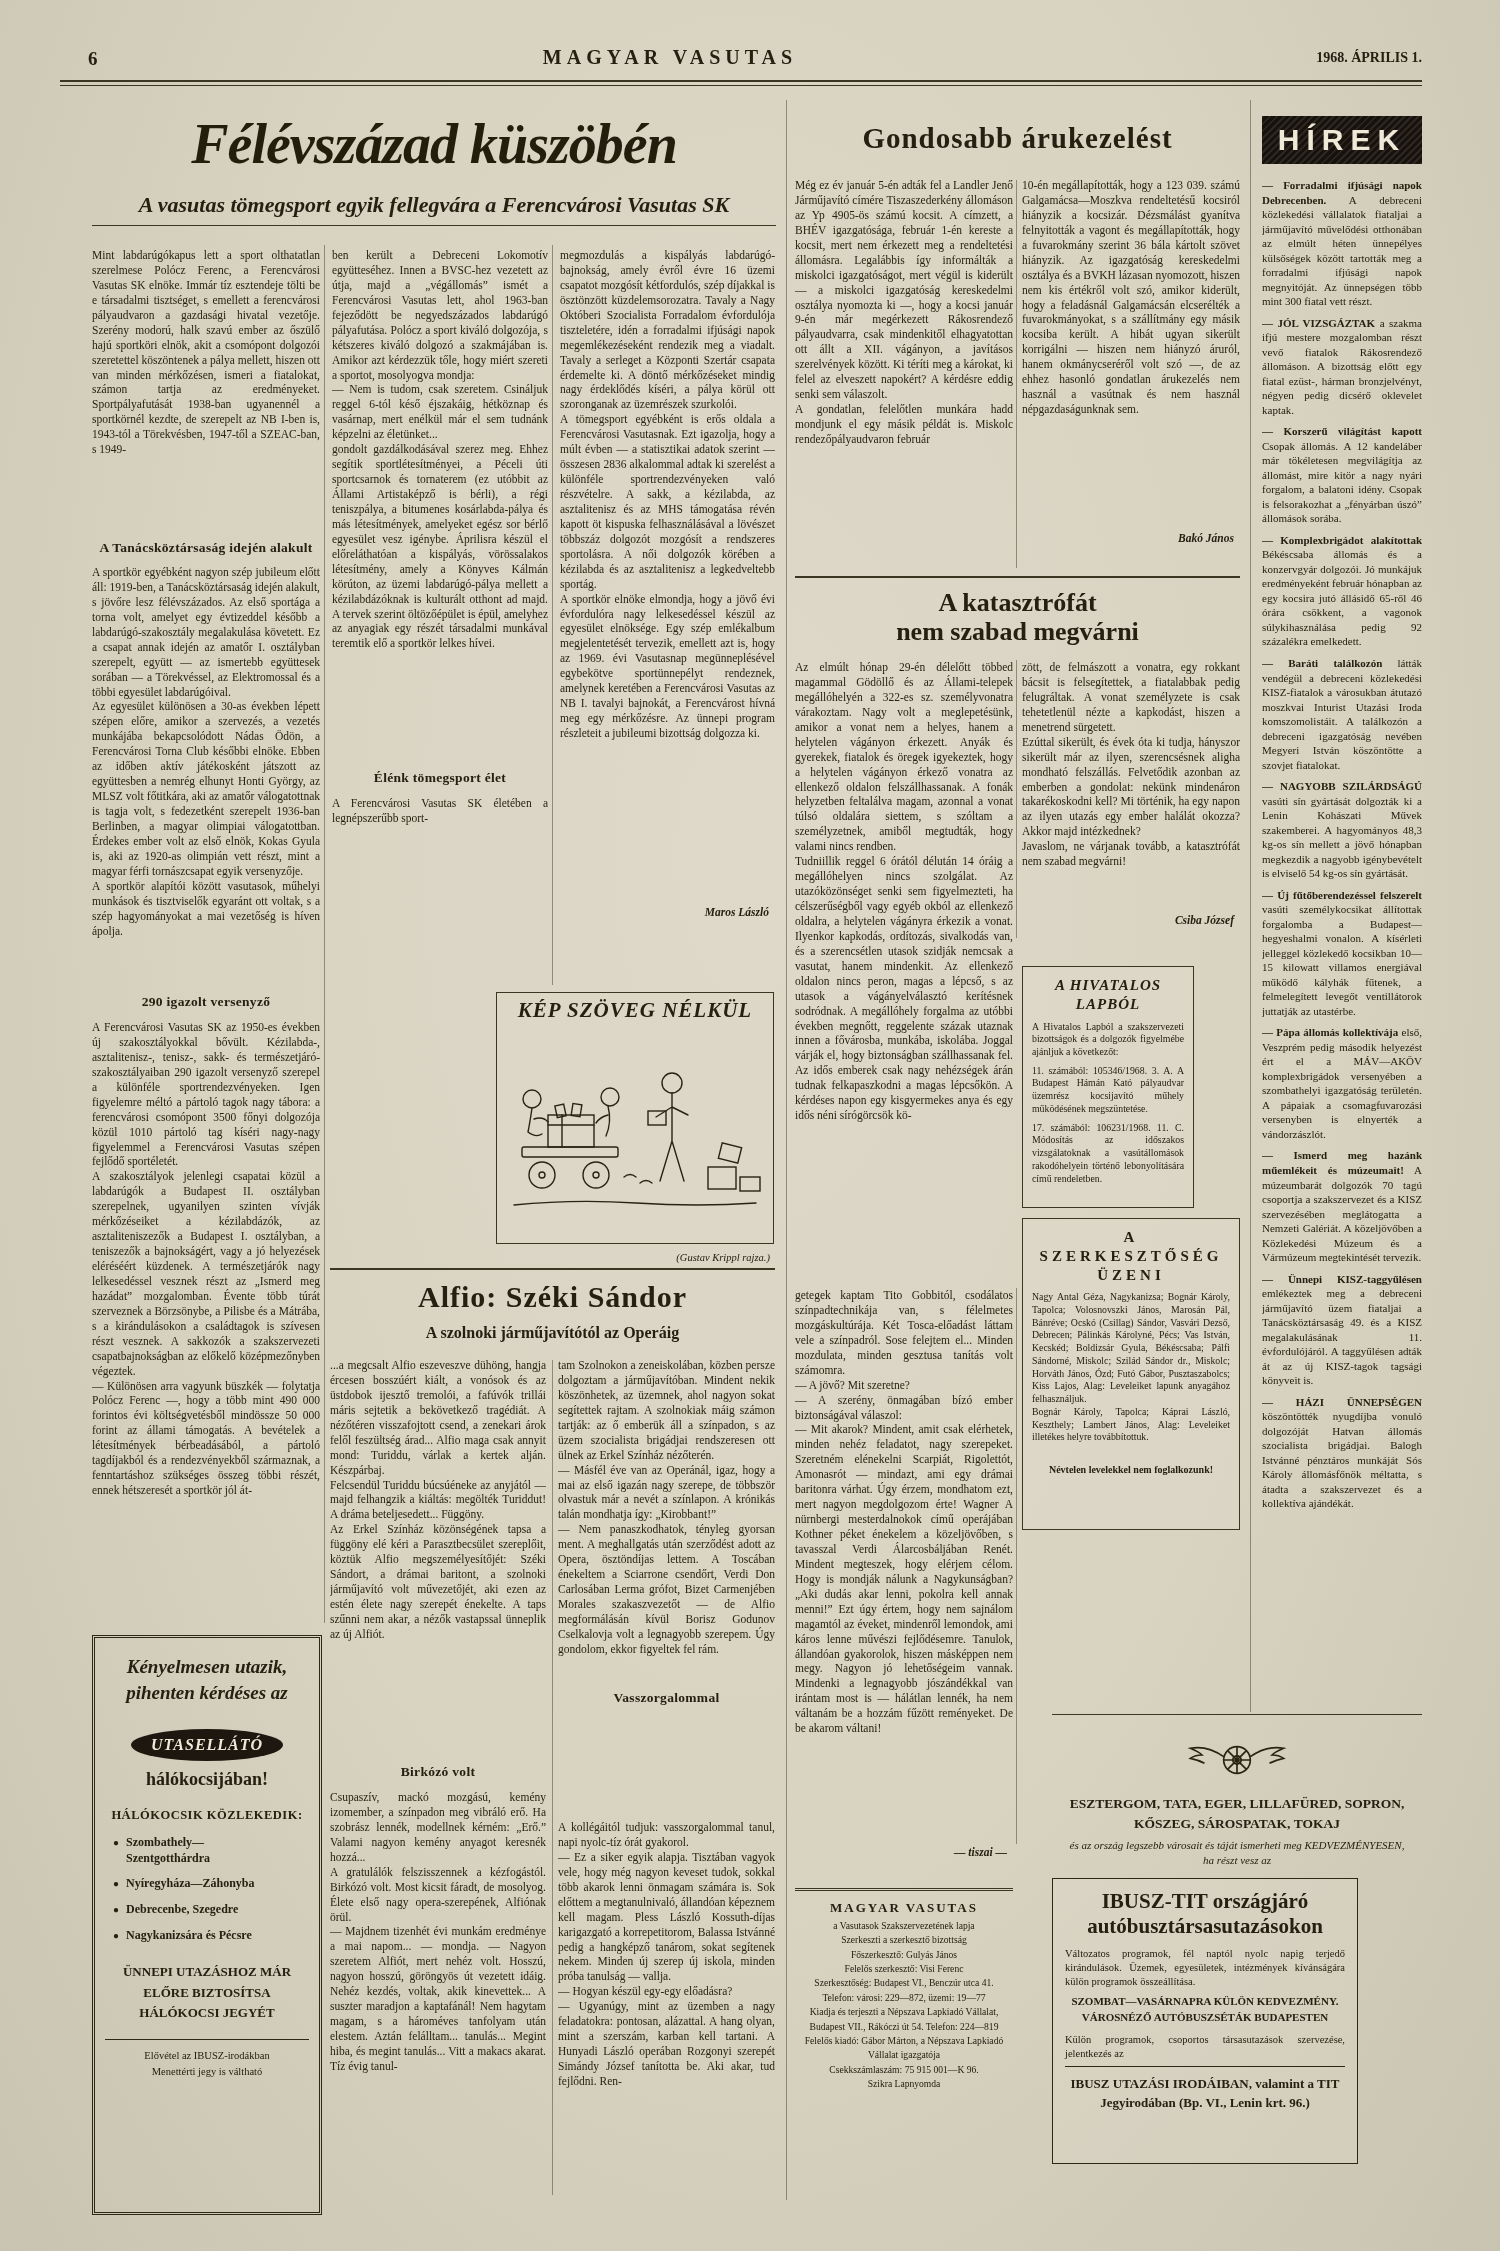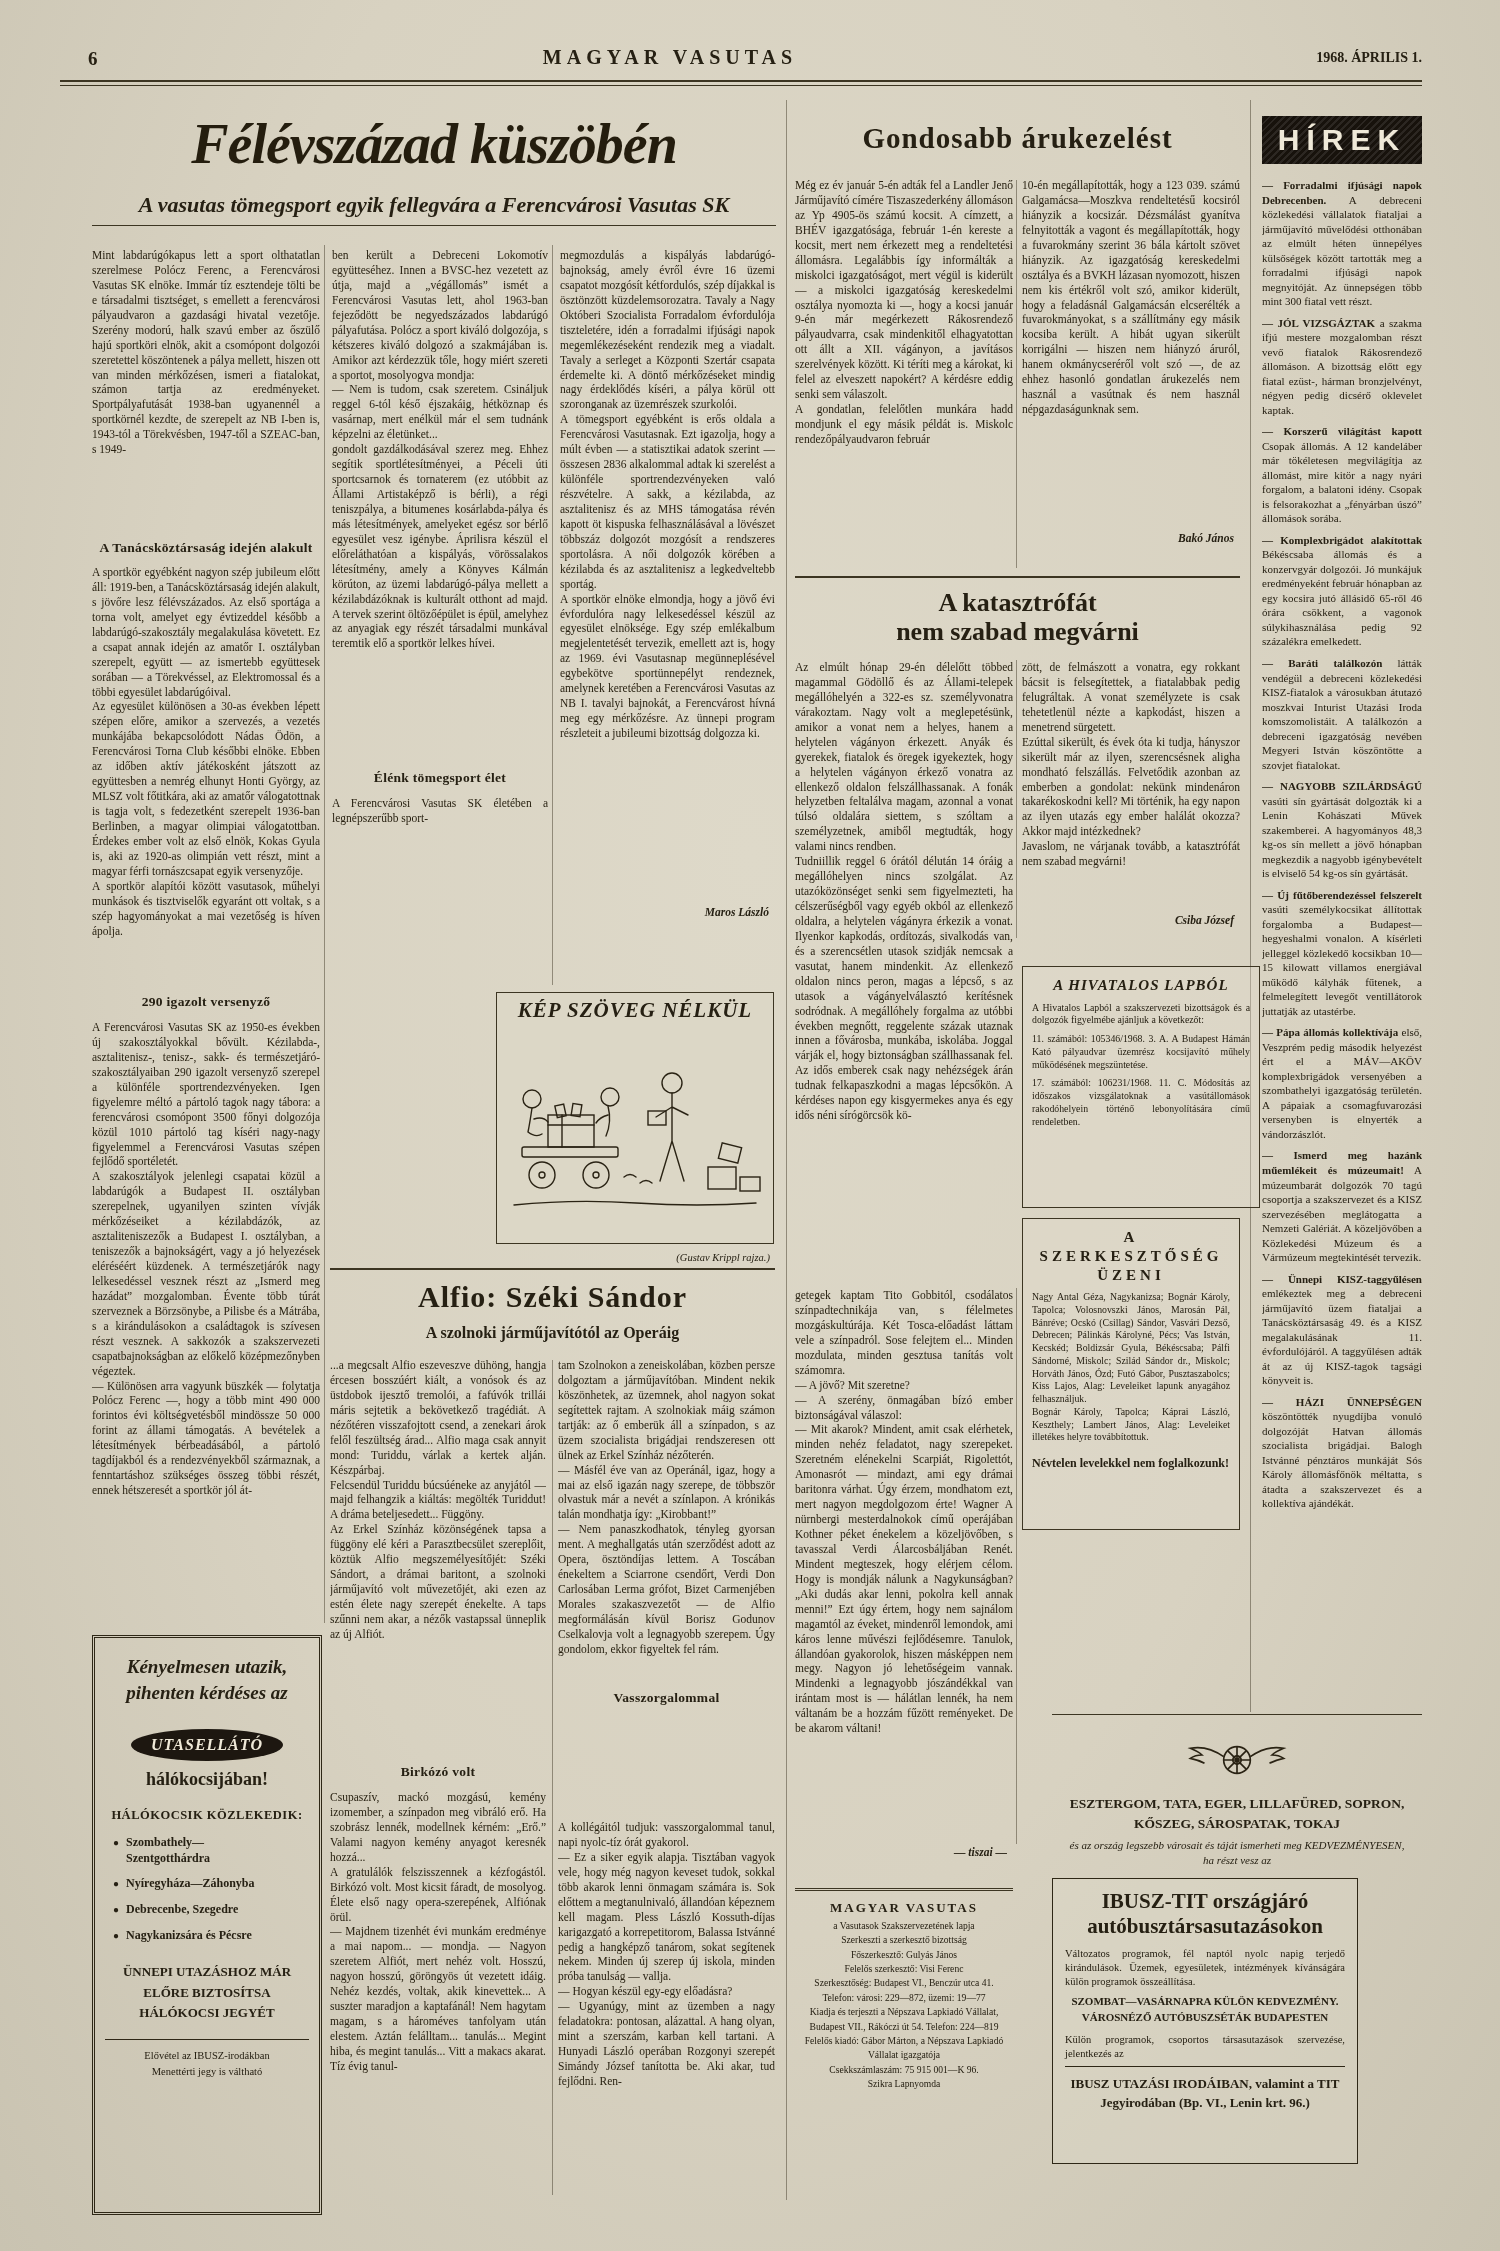--- a/index.html
+++ b/index.html
@@ -22,21 +22,21 @@
 .cat-headline{font-size:26px;font-weight:bold;text-align:center;line-height:1.12}
 .alfio-title{font-size:30px;font-weight:bold;text-align:center;letter-spacing:1px}
 .alfio-subtitle{font-size:16px;font-weight:bold;text-align:center}
 .cartoon-box{border:1.5px solid #3c3522;background:#dcd7c6;padding:5px 8px;overflow:hidden}
 .cartoon-title{font-size:21px;font-weight:bold;font-style:italic;text-align:center;letter-spacing:1px}
 .cartoon-caption{font-size:10.5px;font-style:italic;text-align:right;padding-right:4px}
 .info-box{border:1px solid #3c3522;padding:9px 9px;background:rgba(226,221,205,.35);overflow:hidden}
 .box-title{font-size:15px;font-weight:bold;font-style:italic;text-align:center;letter-spacing:1px;margin-bottom:7px;line-height:1.25}
 .box-title.caps{font-style:normal;letter-spacing:4px}
 .box-text{font-size:9.8px;line-height:1.3;text-align:justify;white-space:pre-line;margin-bottom:6px}
-.box-note{font-size:12px;font-weight:bold;margin-top:12px}
+.box-note{font-size:10px;font-weight:bold;text-align:center;margin-top:20px}
 .hirek-logo{background:#17120c;color:#efe9d8;font-family:"Liberation Sans",sans-serif;font-weight:bold;
  font-size:30px;letter-spacing:7px;text-align:center;line-height:48px;
  background-image:repeating-linear-gradient(135deg,rgba(255,255,255,.09) 0 2px,transparent 2px 5px)}
 .hirek-list{overflow:hidden}
 .hirek-list p{font-size:11px;line-height:1.32;text-align:justify;margin-bottom:7px}
 .colophon{text-align:center;border-top:3px double #3c3522;padding-top:9px;overflow:hidden}
 .colophon div{font-size:9.6px;line-height:1.5}
 .colophon .colo-title{font-size:13px;font-weight:bold;letter-spacing: 2px;line-height:1.3;margin-bottom:2px}
 .utas-box{border:3px double #2e2716;padding:16px 10px;text-align:center;overflow:hidden}
 .utas-script{font-size:19px;font-weight:bold;font-style:italic;line-height:1.35}
@@ -186,21 +186,21 @@
     <div>Főszerkesztő: Gulyás János</div>
     <div>Felelős szerkesztő: Visi Ferenc</div>
     <div>Szerkesztőség: Budapest VI., Benczúr utca 41.</div>
     <div>Telefon: városi: 229—872, üzemi: 19—77</div>
     <div>Kiadja és terjeszti a Népszava Lapkiadó Vállalat, Budapest VII., Rákóczi út 54. Telefon: 224—819</div>
     <div>Felelős kiadó: Gábor Márton, a Népszava Lapkiadó Vállalat igazgatója</div>
     <div>Csekkszámlaszám: 75 915 001—K 96.</div>
     <div>Szikra Lapnyomda</div>
   </div>
 
-  <div class="abs info-box" style="left:1022px;top:966px;width:238px;height:242px">
+  <div class="abs info-box" style="left:1022px;top:966px;width:172px;height:242px">
     <div class="box-title">A HIVATALOS LAPBÓL</div>
     <div class="box-text">A Hivatalos Lapból a szakszervezeti bizottságok és a dolgozók figyelmébe ajánljuk a következőt:</div>
     <div class="box-text">11. számából: 105346/1968. 3. A. A Budapest Hámán Kató pályaudvar üzemrész kocsijavító műhely működésének megszüntetése.</div>
     <div class="box-text">17. számából: 106231/1968. 11. C. Módosítás az időszakos vizsgálatoknak a vasútállomások rakodóhelyein történő lebonyolítására című rendeletben.</div>
   </div>
 
   <div class="abs info-box" style="left:1022px;top:1218px;width:218px;height:312px">
     <div class="box-title caps" style="margin-bottom:0">A SZERKESZTŐSÉG</div>
     <div class="box-title caps">ÜZENI</div>
     <div class="box-text">Nagy Antal Géza, Nagykanizsa; Bognár Károly, Tapolca; Volosnovszki János, Marosán Pál, Bánréve; Ocskó (Csillag) Sándor, Vasvári Dezső, Debrecen; Pálinkás Károlyné, Pécs; Vas István, Kecskéd; Boldizsár Gyula, Békéscsaba; Pálfi Sándorné, Miskolc; Szilád Sándor dr., Miskolc; Horváth János, Ózd; Futó Gábor, Pusztaszabolcs; Kiss Lajos, Alag: Leveleiket lapunk anyagához felhasználjuk.

